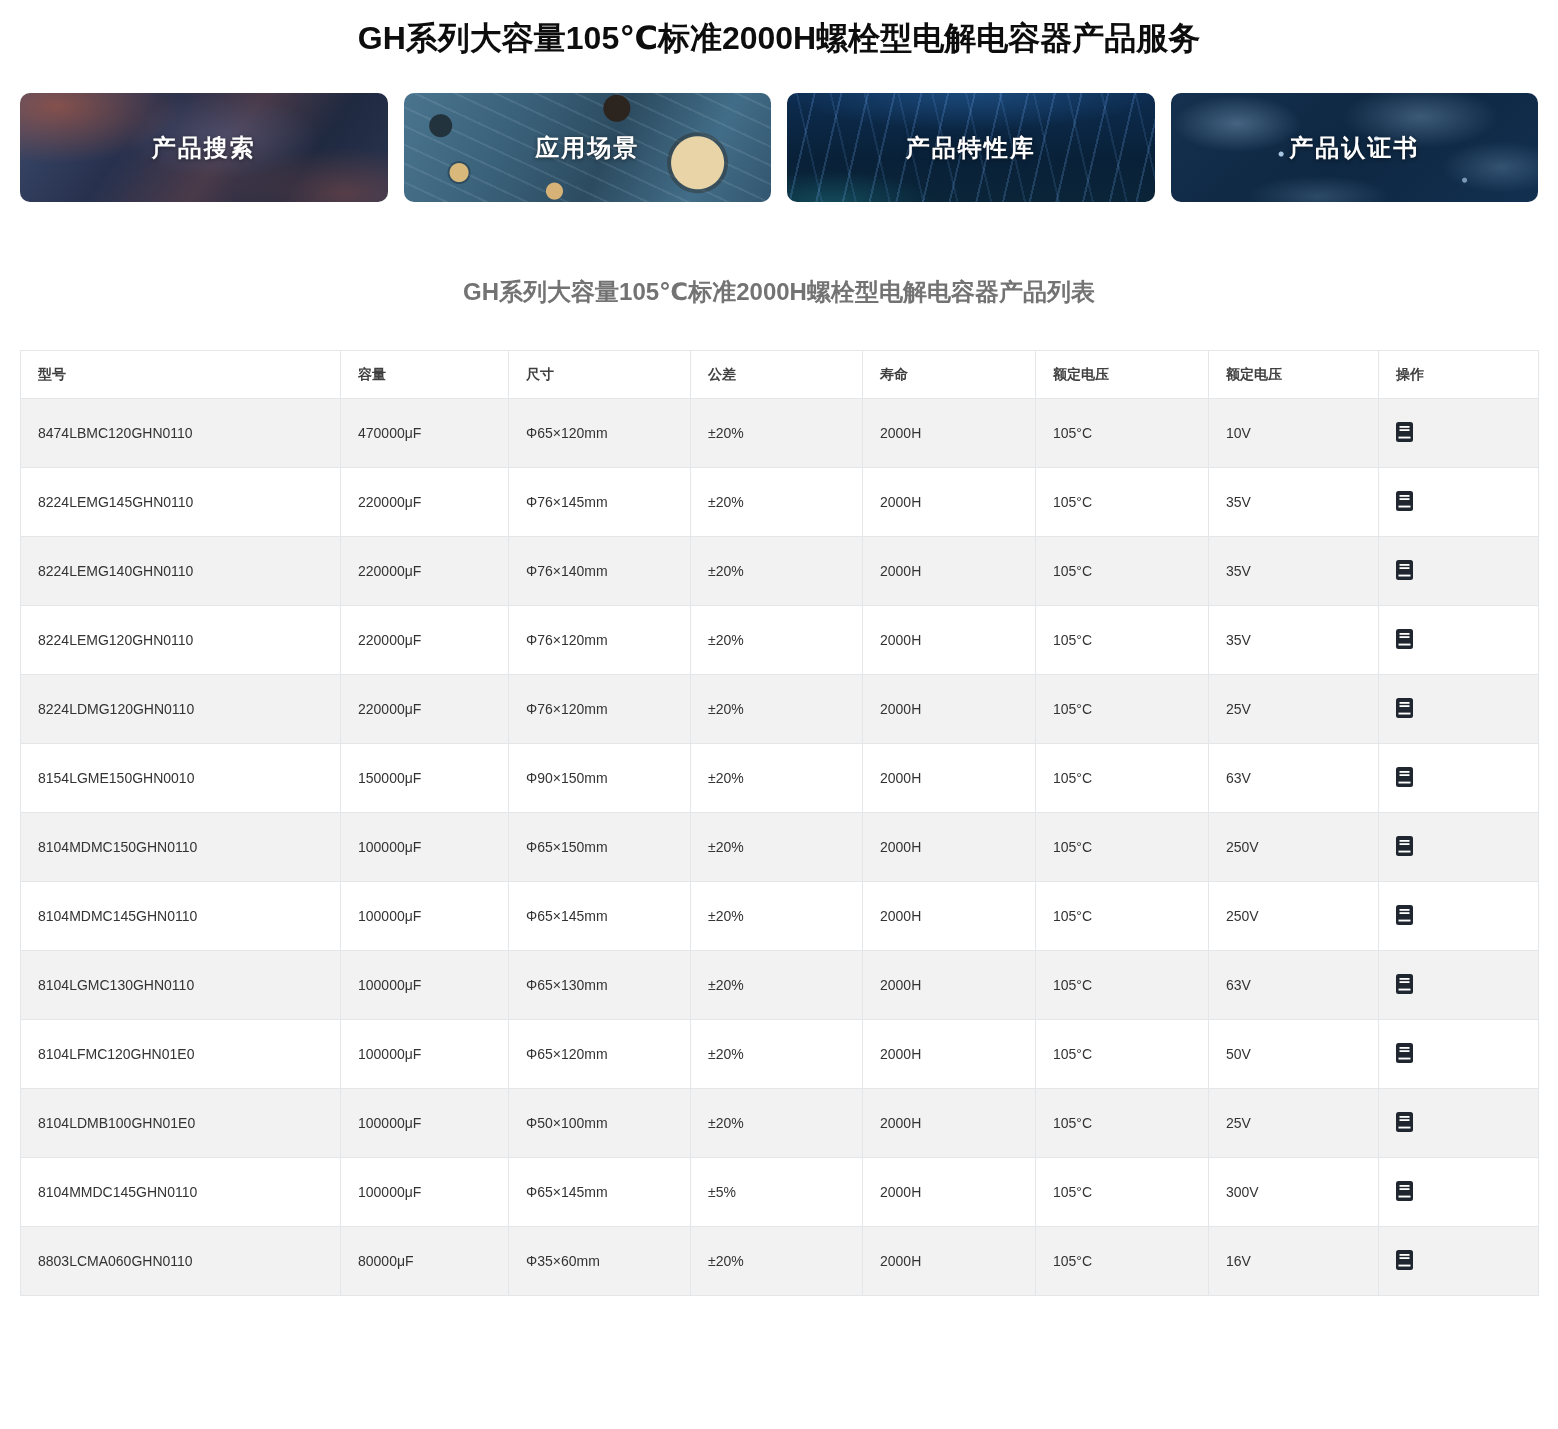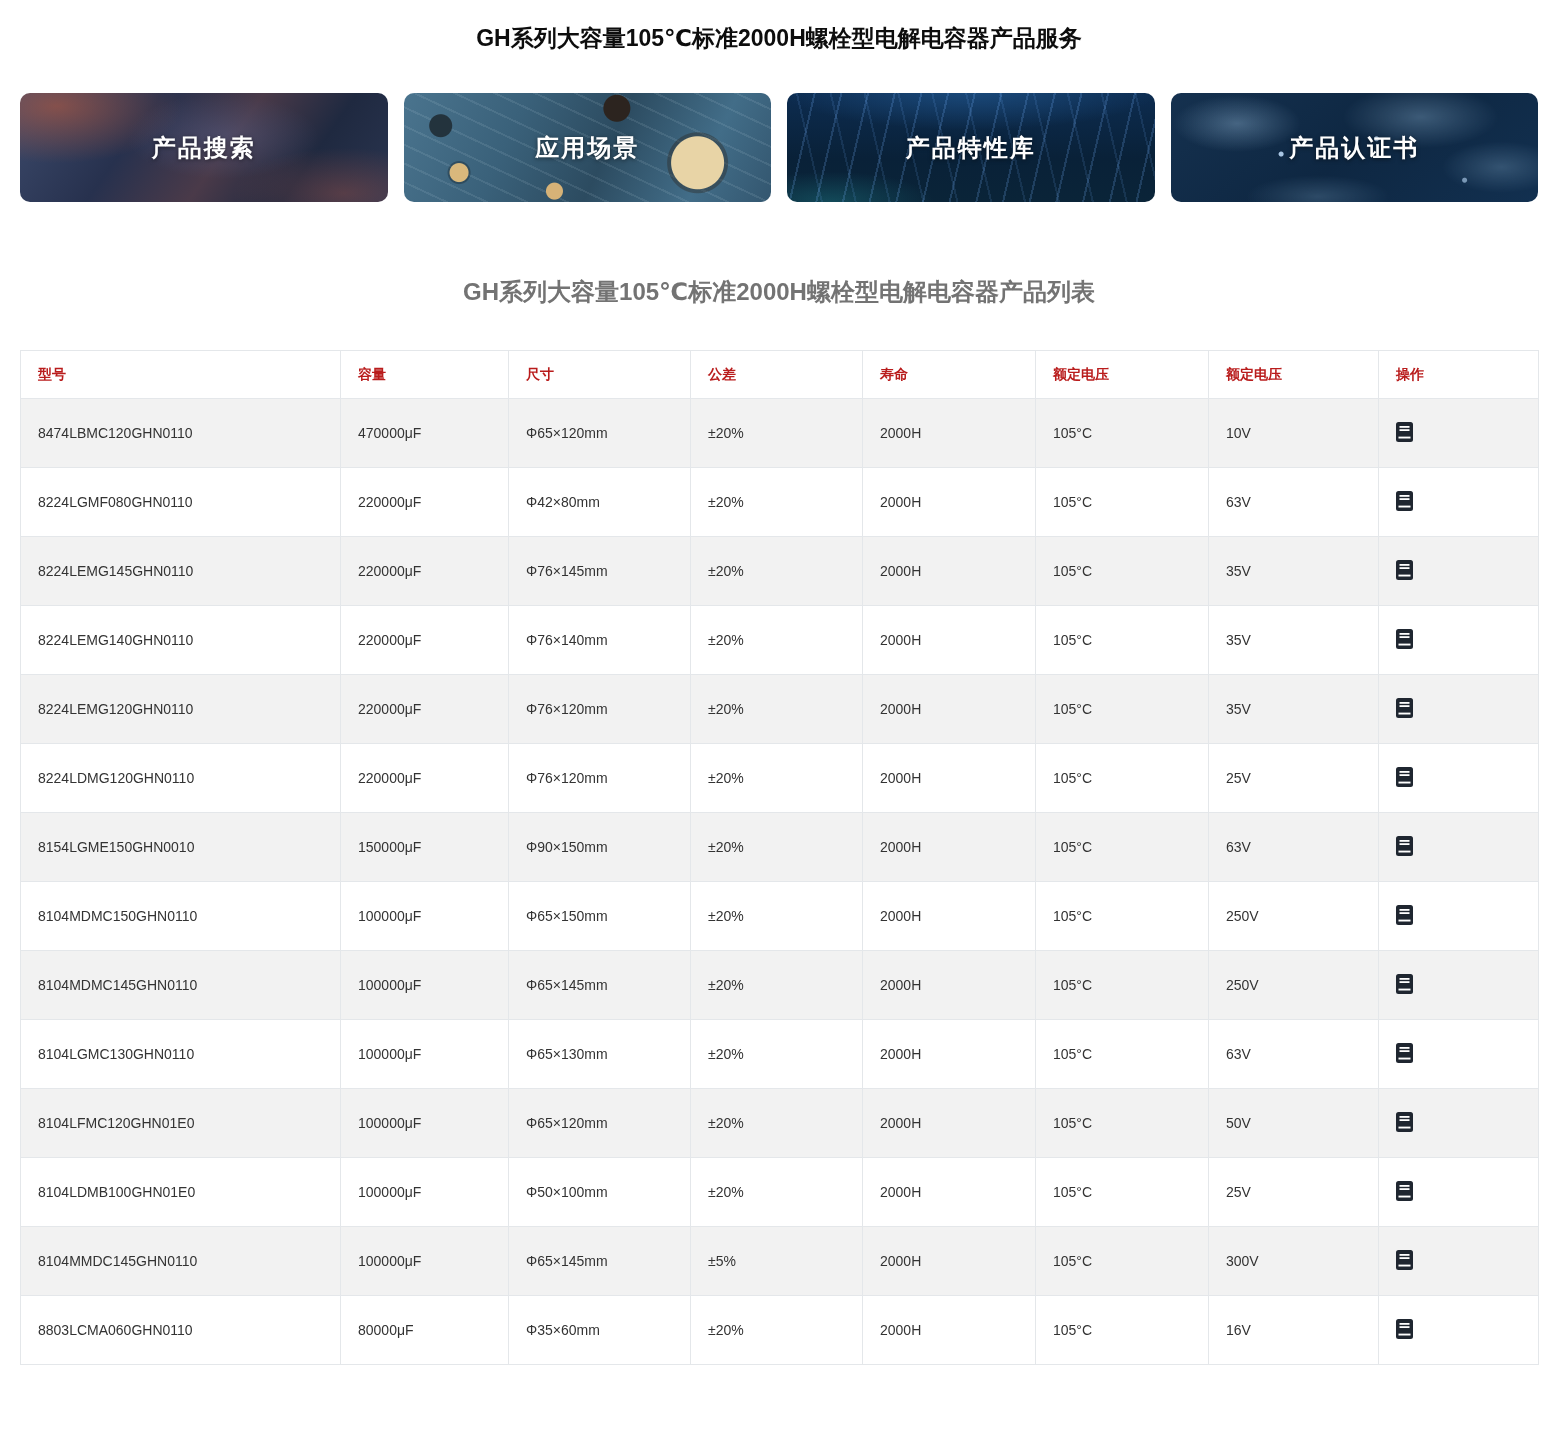--- a/index.html
+++ b/index.html
@@ -8,21 +8,21 @@
     width: 1558px;
     font-family: "Liberation Sans", "DejaVu Sans", sans-serif;
     color: #333333;
     padding-bottom: 16px;
   }
   .page { padding: 0 20px; }
 
   h1.page-title {
     margin: 24px 0 0;
     text-align: center;
-    font-size: 23px;
+    font-size: 32px;
     line-height: 28px;
     font-weight: 700;
     color: #0d0d0d;
   }
   h2.list-title {
     margin: 76px 0 44px;
     text-align: center;
     font-size: 24px;
     line-height: 28px;
     font-weight: 700;
@@ -99,21 +99,21 @@
     width: 100%;
     border-collapse: collapse;
     table-layout: fixed;
   }
   .product-table th {
     height: 48px;
     padding: 0 17px;
     text-align: left;
     font-size: 14px;
     font-weight: 700;
-    color: #b91c1c;
+    color: #404040;
     background: #ffffff;
     border: 1px solid #e4e7ea;
     white-space: nowrap;
   }
   .product-table td {
     height: 69px;
     padding: 0 17px;
     font-size: 14px;
     color: #333333;
     border: 1px solid #e4e7ea;
@@ -199,41 +199,20 @@
             <rect x="3.5" y="4" width="10" height="1.8" fill="#ffffff"></rect>
             <rect x="3.5" y="7.2" width="10" height="1.8" fill="#ffffff"></rect>
             <rect x="2.5" y="14.6" width="12" height="1.9" fill="#ffffff"></rect>
           </svg>
         </span>
       </button>
     </td>
   </tr>
 
 
-  <tr>
-    <td class="data-cell">8224LGMF080GHN0110</td>
-    <td class="data-cell">220000μF</td>
-    <td class="data-cell">Φ42×80mm</td>
-    <td class="data-cell">±20%</td>
-    <td class="data-cell">2000H</td>
-    <td class="data-cell">105°C</td>
-    <td class="data-cell">63V</td>
-    <td>
-      <button class="action-btn" title="">
-        <span style="display:inline-flex">
-          <svg width="17" height="20" viewBox="0 0 17 20" xmlns="http://www.w3.org/2000/svg">
-            <rect x="0" y="0" width="17" height="20" rx="2.5" fill="#1f2630"></rect>
-            <rect x="3.5" y="4" width="10" height="1.8" fill="#ffffff"></rect>
-            <rect x="3.5" y="7.2" width="10" height="1.8" fill="#ffffff"></rect>
-            <rect x="2.5" y="14.6" width="12" height="1.9" fill="#ffffff"></rect>
-          </svg>
-        </span>
-      </button>
-    </td>
-  </tr>
 
   <tr>
     <td class="data-cell">8224LEMG145GHN0110</td>
     <td class="data-cell">220000μF</td>
     <td class="data-cell">Φ76×145mm</td>
     <td class="data-cell">±20%</td>
     <td class="data-cell">2000H</td>
     <td class="data-cell">105°C</td>
     <td class="data-cell">35V</td>
     <td>

